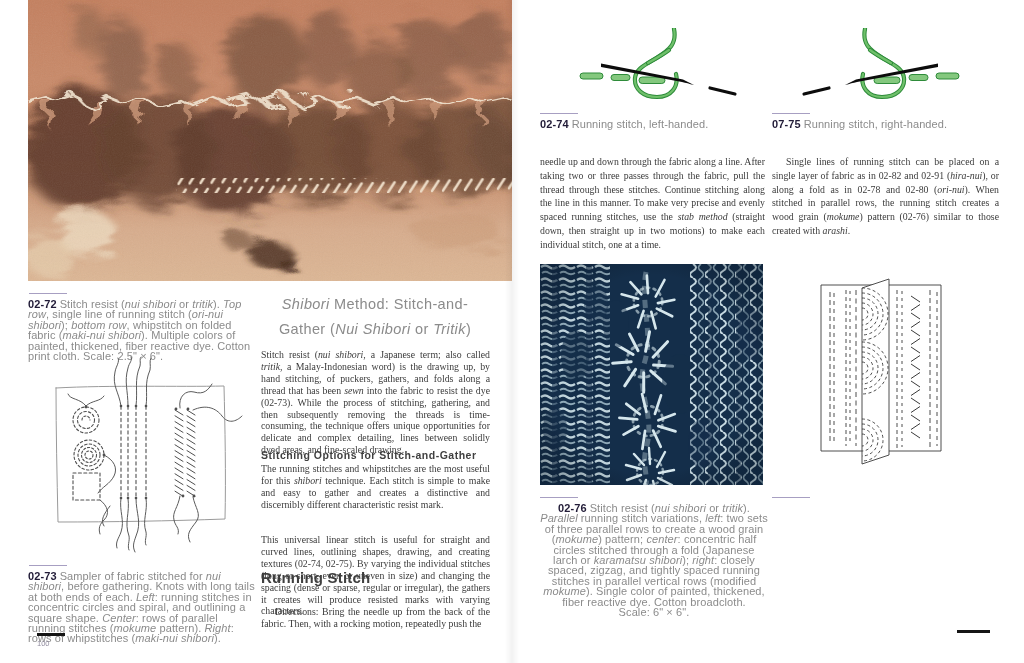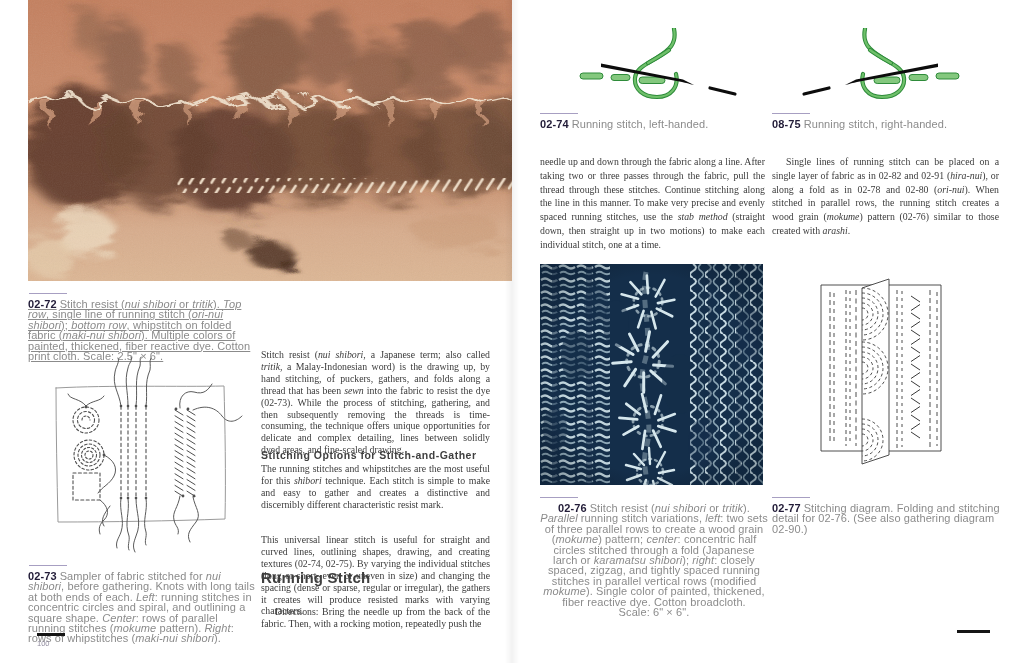--- a/index.html
+++ b/index.html
@@ -99,24 +99,25 @@
           <ellipse cx="240" cy="252" rx="20" ry="16" fill="#4a2d1e" opacity="0.85"></ellipse>
           <ellipse cx="258" cy="263" rx="10" ry="9" fill="#3f2517" opacity="0.85"></ellipse>
         </g>
       </g>
       <rect x="148" y="178" width="336" height="15" fill="url(#pwhip)"></rect>
       <rect x="0" y="0" width="484" height="281" filter="url(#noiseA)" opacity="0.1"></rect>
     </svg>
   </div>
 
   <div class="abs rule" style="left:29px;top:293px;width:38px;"></div>
-  <div class="abs caption" style="left:28px;top:299px;width:226px;text-decoration:underline;">
+  <div class="abs caption" style="left:28px;top:299px;width:226px;">
     <span class="cap-label">02-72</span><span><span>Stitch resist (</span><span class="it">nui shibori</span><span> or </span><span class="it">tritik</span><span>). </span><span class="it">Top row</span><span>, single line of running stitch (</span><span class="it">ori-nui shibori</span><span>); </span><span class="it">bottom row</span><span>, whipstitch on folded fabric (</span><span class="it">maki-nui shibori</span><span>). Multiple colors of painted, thickened, fiber reactive dye. Cotton print cloth. Scale: 2.5" × 6".</span></span>
   </div>
 
+  <h1 class="abs heading" style="left:258px;top:292px;width:234px;margin:0;"><span class="it">Shibori</span><span> Method: Stitch-and-</span><br><span>Gather (</span><span class="it">Nui Shibori</span><span> or </span><span class="it">Tritik</span><span>)</span></h1>
 
   <div class="abs serif lh12" style="left:261px;top:349px;width:229px;"><span>Stitch resist (</span><span class="it">nui shibori</span><span>, a Japanese term; also called </span><span class="it">tritik</span><span>, a Malay-Indonesian word) is the drawing up, by hand stitching, of puckers, gathers, and folds along a thread that has been </span><span class="it">sewn</span><span> into the fabric to resist the dye (02-73). While the process of stitching, gathering, and then subsequently removing the threads is time-consuming, the technique offers unique opportunities for delicate and complex detailing, lines between solidly dyed areas, and fine-scaled drawing.</span></div>
 
   <div class="abs subhead subhead1" style="left:261px;top:449px;width:231px;">Stitching Options for Stitch-and-Gather</div>
 
   <div class="abs serif lh12" style="left:261px;top:463px;width:229px;"><span>The running stitches and whipstitches are the most useful for this </span><span class="it">shibori</span><span> technique. Each stitch is simple to make and easy to gather and creates a distinctive and discernibly different characteristic resist mark.</span></div>
 
   <div class="abs subhead subhead2" style="left:261px;top:521px;width:229px;">Running Stitch</div>
 
   <div class="abs serif lh12" style="left:261px;top:534px;width:229px;"><span>This universal linear stitch is useful for straight and curved lines, outlining shapes, drawing, and creating textures (02-74, 02-75). By varying the individual stitches (long or short, even or uneven in size) and changing the spacing (dense or sparse, regular or irregular), the gathers it creates will produce resisted marks with varying characters.</span></div>
@@ -223,21 +224,21 @@
     </svg>
   </div>
 
   <div class="abs rule" style="left:540px;top:113px;width:38px;"></div>
   <div class="abs caption" style="left:540px;top:119px;width:210px;">
     <span class="cap-label">02-74</span><span><span>Running stitch, left-handed.</span></span>
   </div>
 
   <div class="abs rule" style="left:772px;top:113px;width:38px;"></div>
   <div class="abs caption" style="left:772px;top:119px;width:210px;">
-    <span class="cap-label">08-75</span><span><span>Running stitch, right-handed.</span></span>
+    <span class="cap-label">07-75</span><span><span>Running stitch, right-handed.</span></span>
   </div>
 
   <div class="abs serif lh14" style="left:540px;top:155px;width:225px;"><span>needle up and down through the fabric along a line. After taking two or three passes through the fabric, pull the thread through these stitches. Continue stitching along the line in this manner. To make very precise and evenly spaced running stitches, use the </span><span class="it">stab method</span><span> (straight down, then straight up in two motions) to make each individual stitch, one at a time.</span></div>
   <div class="abs serif lh14 ind" style="left:772px;top:155px;width:227px;"><span>Single lines of running stitch can be placed on a single layer of fabric as in 02-82 and 02-91 (</span><span class="it">hira-nui</span><span>), or along a fold as in 02-78 and 02-80 (</span><span class="it">ori-nui</span><span>). When stitched in parallel rows, the running stitch creates a wood grain (</span><span class="it">mokume</span><span>) pattern (02-76) similar to those created with </span><span class="it">arashi</span><span>.</span></div>
 
   <div class="abs" style="left:540px;top:264px;width:223px;height:221px;">
     <svg width="223" height="221" viewBox="0 0 223 221" preserveAspectRatio="none">
       <defs>
         <pattern id="pgrain" width="18" height="13" patternUnits="userSpaceOnUse">
           <path d="M1,3 q4,-3 8,0 q4,3 8,0" stroke="#cfe2e9" stroke-width="2.2" fill="none"></path>
@@ -318,20 +319,17 @@
       </g>
     </svg>
   </div>
 
   <div class="abs rule" style="left:540px;top:497px;width:38px;"></div>
   <div class="abs caption" style="left:540px;top:503px;width:228px;text-align:center;">
     <span class="cap-label">02-76</span><span><span>Stitch resist (</span><span class="it">nui shibori</span><span> or </span><span class="it">tritik</span><span>). </span><span class="it">Parallel</span><span> running stitch variations, </span><span class="it">left</span><span>: two sets of three parallel rows to create a wood grain (</span><span class="it">mokume</span><span>) pattern; </span><span class="it">center</span><span>: concentric half circles stitched through a fold (Japanese larch or </span><span class="it">karamatsu shibori</span><span>); </span><span class="it">right</span><span>: closely spaced, zigzag, and tightly spaced running stitches in parallel vertical rows (modified </span><span class="it">mokume</span><span>). Single color of painted, thickened, fiber reactive dye. Cotton broadcloth.</span><br><span>Scale: 6" × 6".</span></span>
   </div>
 
   <div class="abs rule" style="left:772px;top:497px;width:38px;"></div>
-  <div class="abs caption" style="left:772px;top:503px;width:228px;">
-    <span class="cap-label">02-77</span><span><span>Stitching diagram. Folding and stitching detail for 02-76. (See also gathering diagram 02-90.)</span></span>
-  </div>
 
   <div class="abs footbar" style="left:957px;top:630px;width:33px;"></div>
   <div class="abs pagenum" style="left:954px;top:664px;width:36px;text-align:right;">101</div>
 
 </div>
 
 </body></html>

